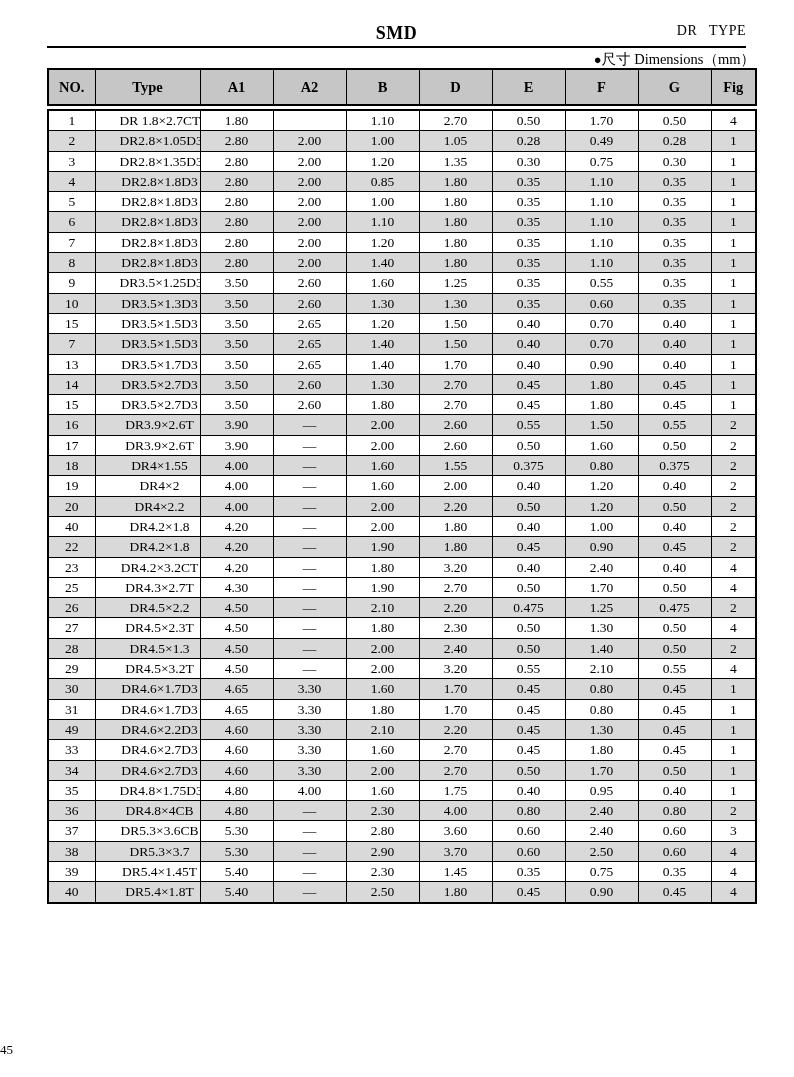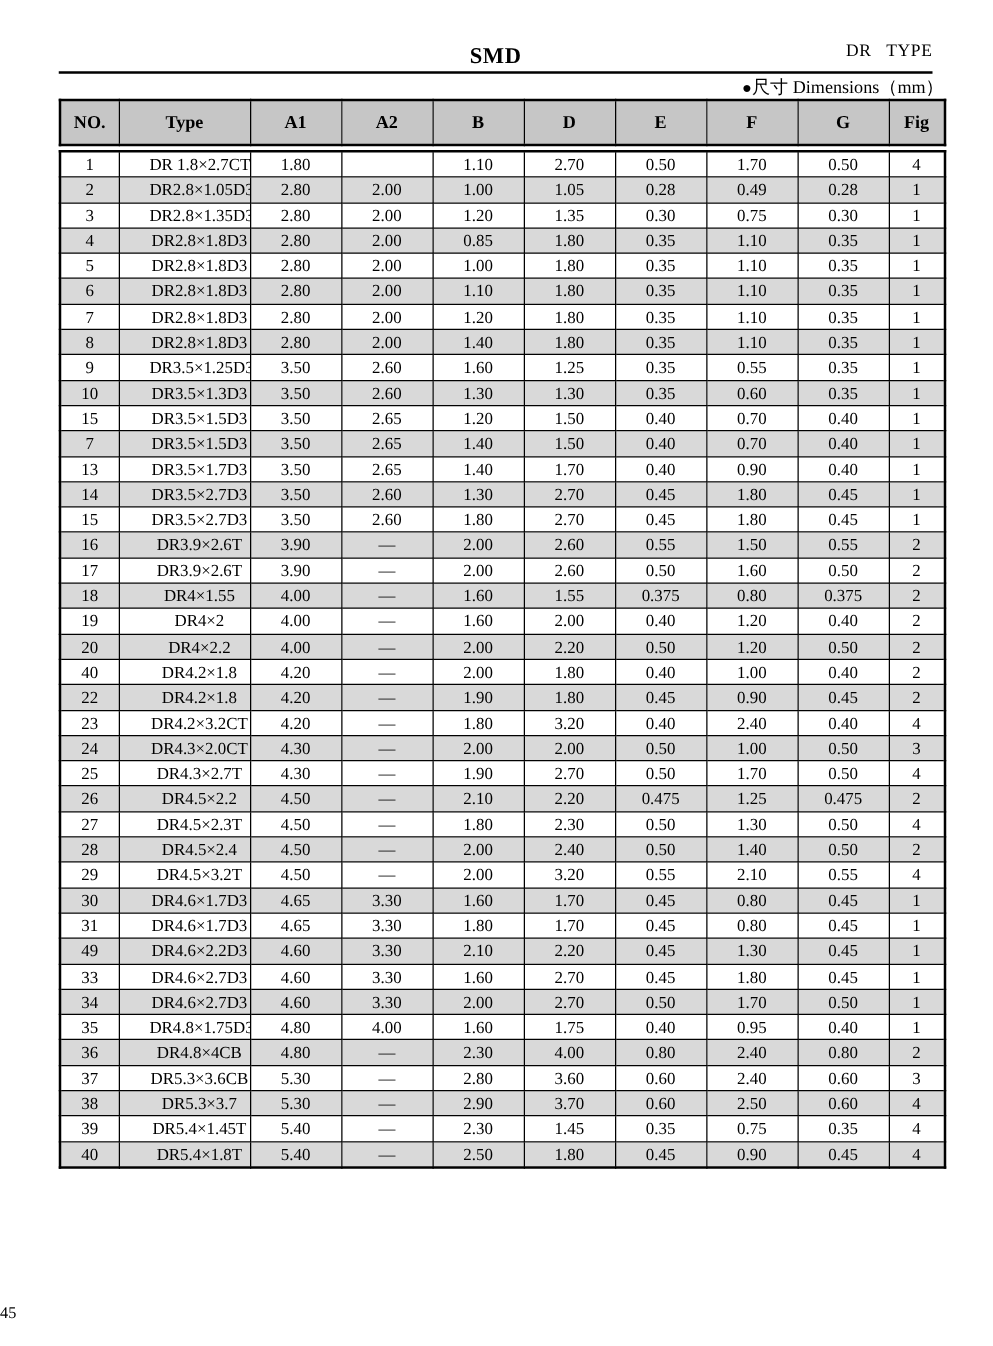--- a/index.html
+++ b/index.html
@@ -7,21 +7,21 @@
     --row-shade:#d9d9d9;
     --border-color:#000000;
   }
   html,body{margin:0;padding:0;}
   body{
     width:794px;height:1077px;background:#ffffff;color:#000;
     font-family:"Liberation Serif","DejaVu Serif",serif;
     position:relative;overflow:hidden;
   }
   .page{position:absolute;inset:0;}
-  .content{position:absolute;left:47px;top:0;width:708px;margin-top:11px;}
+  .content{position:absolute;left:47px;top:0;width:708px;}
 
   
   .titlebar{position:relative;height:46px;}
   .title-center{
     position:absolute;left:0;width:699px;top:23px;text-align:center;
     font-weight:bold;font-size:18px;letter-spacing:.5px;
   }
   .title-right{
     position:absolute;right:9px;top:23px;font-weight:normal;font-size:14px;
     white-space:pre;letter-spacing:.5px;
@@ -385,32 +385,20 @@
             <td class="type">DR4.2×3.2CT</td>
             <td>4.20</td>
             <td>—</td>
             <td>1.80</td>
             <td>3.20</td>
             <td>0.40</td>
             <td>2.40</td>
             <td>0.40</td>
             <td>4</td>
           </tr>
-          <tr class="shaded">
-            <td>24</td>
-            <td class="type">DR4.3×2.0CT</td>
-            <td>4.30</td>
-            <td>—</td>
-            <td>2.00</td>
-            <td>2.00</td>
-            <td>0.50</td>
-            <td>1.00</td>
-            <td>0.50</td>
-            <td>3</td>
-          </tr>
           <tr>
             <td>25</td>
             <td class="type">DR4.3×2.7T</td>
             <td>4.30</td>
             <td>—</td>
             <td>1.90</td>
             <td>2.70</td>
             <td>0.50</td>
             <td>1.70</td>
             <td>0.50</td>
@@ -435,21 +423,21 @@
             <td>—</td>
             <td>1.80</td>
             <td>2.30</td>
             <td>0.50</td>
             <td>1.30</td>
             <td>0.50</td>
             <td>4</td>
           </tr>
           <tr class="shaded">
             <td>28</td>
-            <td class="type">DR4.5×2.4</td>
+            <td class="type">DR4.5×1.3</td>
             <td>4.50</td>
             <td>—</td>
             <td>2.00</td>
             <td>2.40</td>
             <td>0.50</td>
             <td>1.40</td>
             <td>0.50</td>
             <td>2</td>
           </tr>
           <tr>

